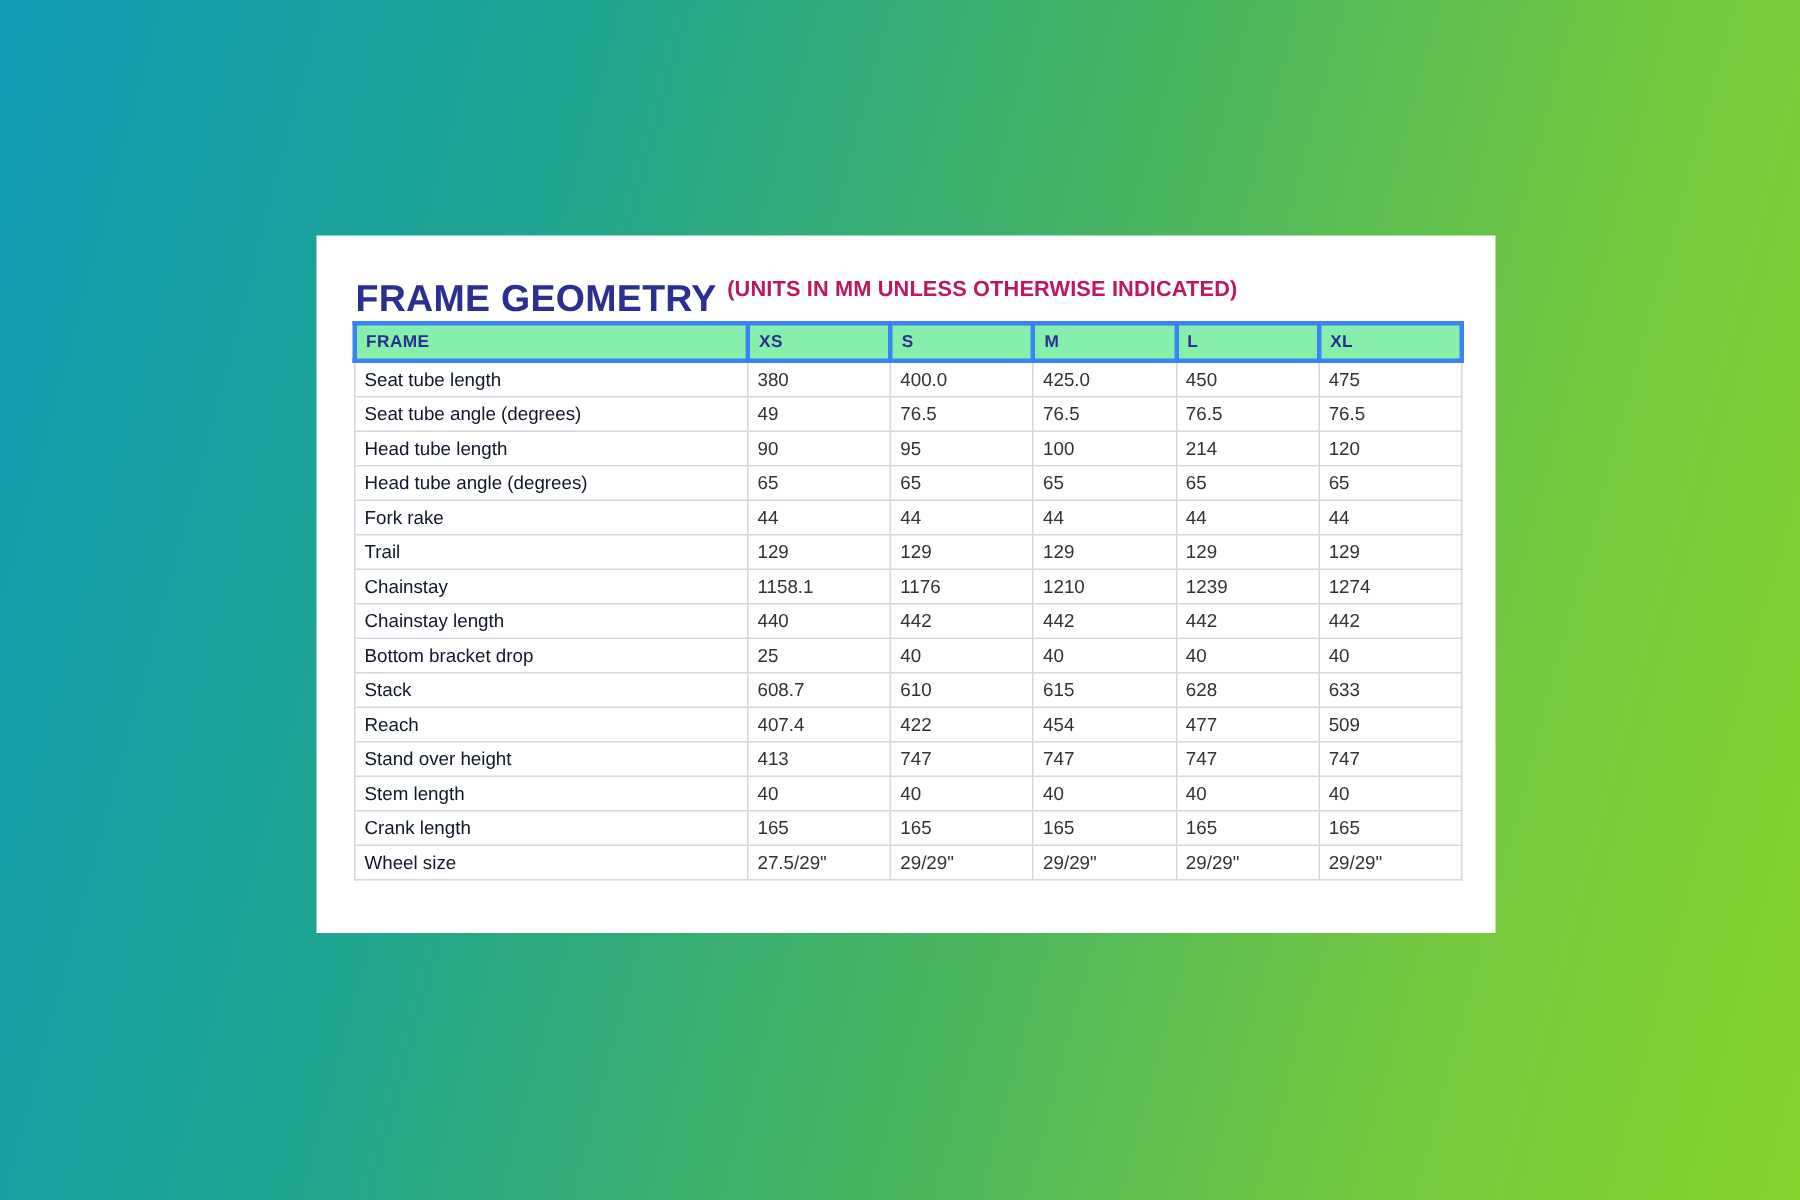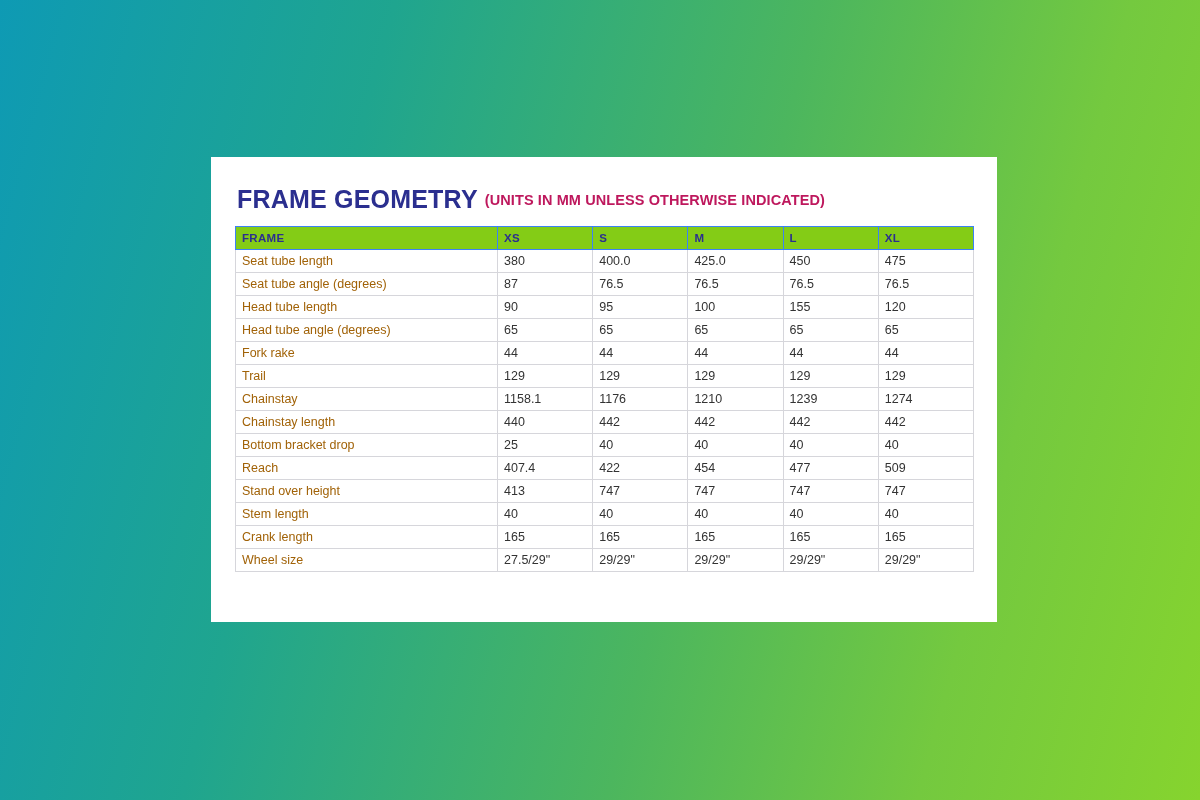--- a/index.html
+++ b/index.html
@@ -23,22 +23,22 @@
     left: 211px;
     top: 157px;
     width: 786px;
     height: 465px;
     background: #ffffff;
     box-sizing: border-box;
     padding: 24px 24px 0 24px;
   }
   .title-row {
     display: flex;
-    align-items: center;
-    margin: 4px 0 12px 2px;
+    align-items: flex-start;
+    margin: 4px 0 0 2px;
   }
   .title-main {
     font-size: 25px;
     font-weight: bold;
     color: #2b2f8f;
     letter-spacing: 0.2px;
     font-family: "Liberation Sans", sans-serif;
   }
   .title-sub {
     font-size: 14.5px;
@@ -50,38 +50,38 @@
   table.geom {
     border-collapse: collapse;
     width: 738px;
     table-layout: fixed;
     font-size: 12.5px;
     color: #2c2c2c;
   }
   table.geom col.c0 { width: 262px; }
   table.geom col.cx { width: 95.2px; }
   table.geom thead th {
-    background: #84cc16;
+    background: #86efac;
     color: #2b2f8f;
     font-size: 11.5px;
     font-weight: bold;
     text-align: left;
     padding: 5px 0 5px 6px;
-    border: 1px solid #3b82f6;
+    border: 3px solid #3b82f6;
     letter-spacing: 0.3px;
   }
   table.geom tbody td {
     padding: 4px 0 4px 6px;
     border: 1px solid #d6d6db;
     height: 13px;
     white-space: nowrap;
     overflow: hidden;
   }
   table.geom tbody td.label {
-    color: #a16207;
+    color: #0f172a;
   }
   table.geom tbody td.val {
     color: #333333;
   }
 </style>
 </head>
 <body>
 
 <div class="page">
   <div class="card">
@@ -114,32 +114,32 @@
         <tr>
           <td class="label">Seat tube length</td>
           <td class="val">380</td>
           <td class="val">400.0</td>
           <td class="val">425.0</td>
           <td class="val">450</td>
           <td class="val">475</td>
         </tr>
         <tr>
           <td class="label">Seat tube angle (degrees)</td>
-          <td class="val">87</td>
+          <td class="val">49</td>
           <td class="val">76.5</td>
           <td class="val">76.5</td>
           <td class="val">76.5</td>
           <td class="val">76.5</td>
         </tr>
         <tr>
           <td class="label">Head tube length</td>
           <td class="val">90</td>
           <td class="val">95</td>
           <td class="val">100</td>
-          <td class="val">155</td>
+          <td class="val">214</td>
           <td class="val">120</td>
         </tr>
         <tr>
           <td class="label">Head tube angle (degrees)</td>
           <td class="val">65</td>
           <td class="val">65</td>
           <td class="val">65</td>
           <td class="val">65</td>
           <td class="val">65</td>
         </tr>
@@ -177,20 +177,28 @@
         </tr>
         <tr>
           <td class="label">Bottom bracket drop</td>
           <td class="val">25</td>
           <td class="val">40</td>
           <td class="val">40</td>
           <td class="val">40</td>
           <td class="val">40</td>
         </tr>
         <tr>
+          <td class="label">Stack</td>
+          <td class="val">608.7</td>
+          <td class="val">610</td>
+          <td class="val">615</td>
+          <td class="val">628</td>
+          <td class="val">633</td>
+        </tr>
+        <tr>
           <td class="label">Reach</td>
           <td class="val">407.4</td>
           <td class="val">422</td>
           <td class="val">454</td>
           <td class="val">477</td>
           <td class="val">509</td>
         </tr>
         <tr>
           <td class="label">Stand over height</td>
           <td class="val">413</td>

